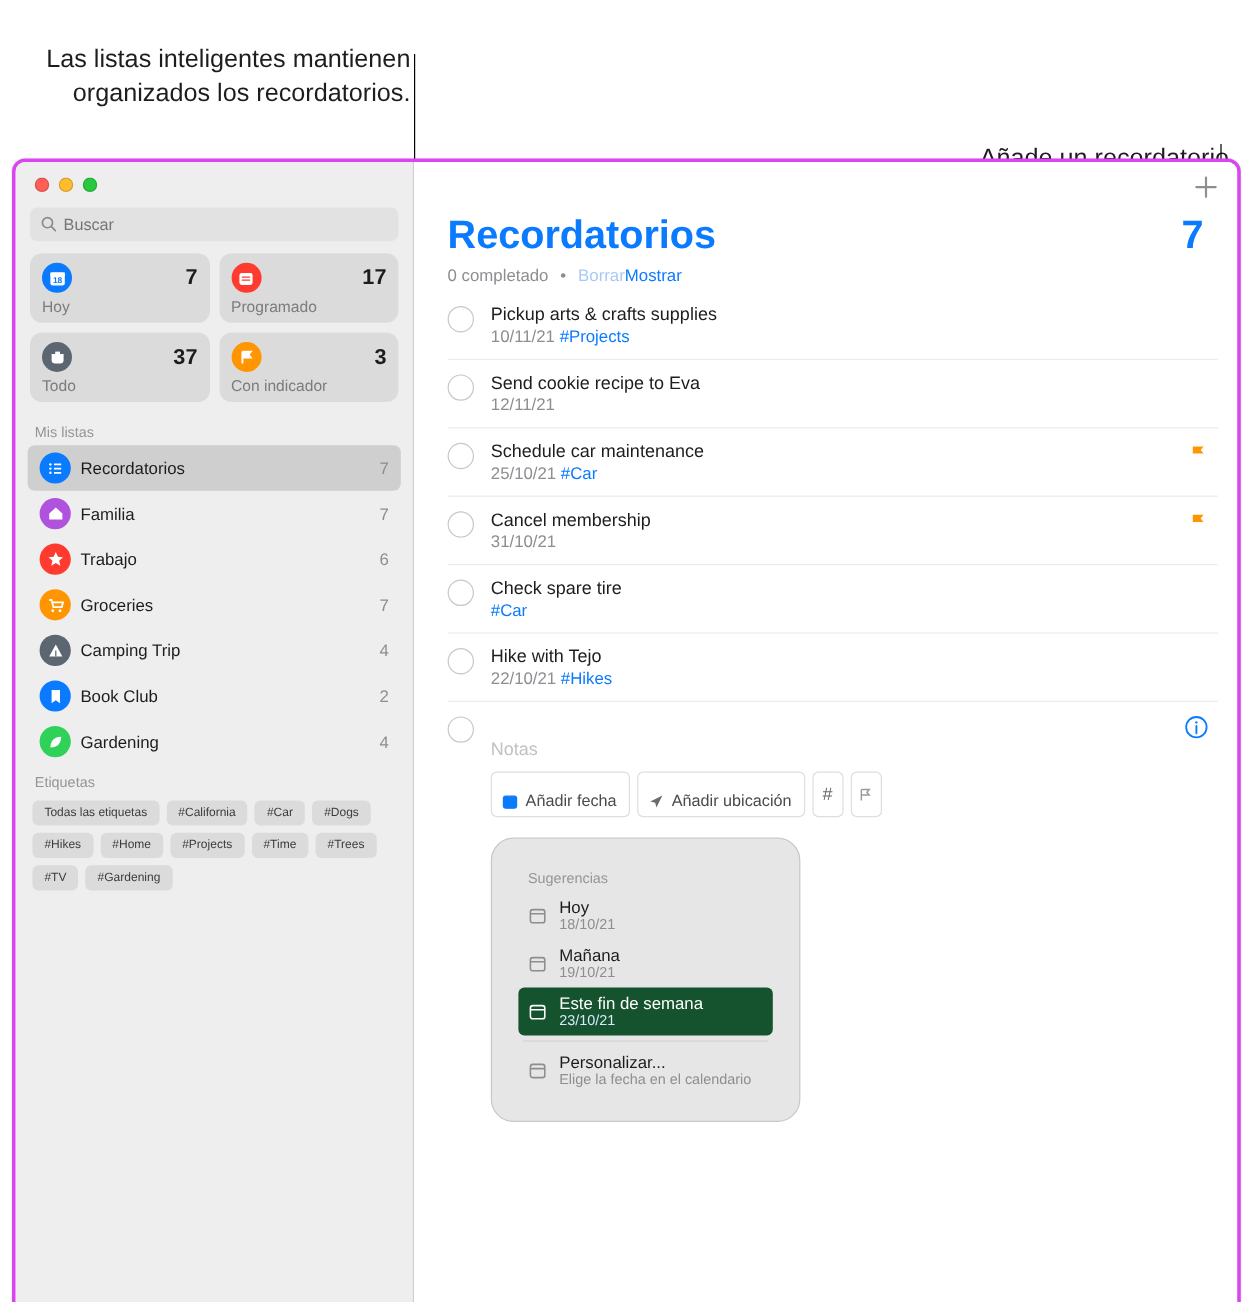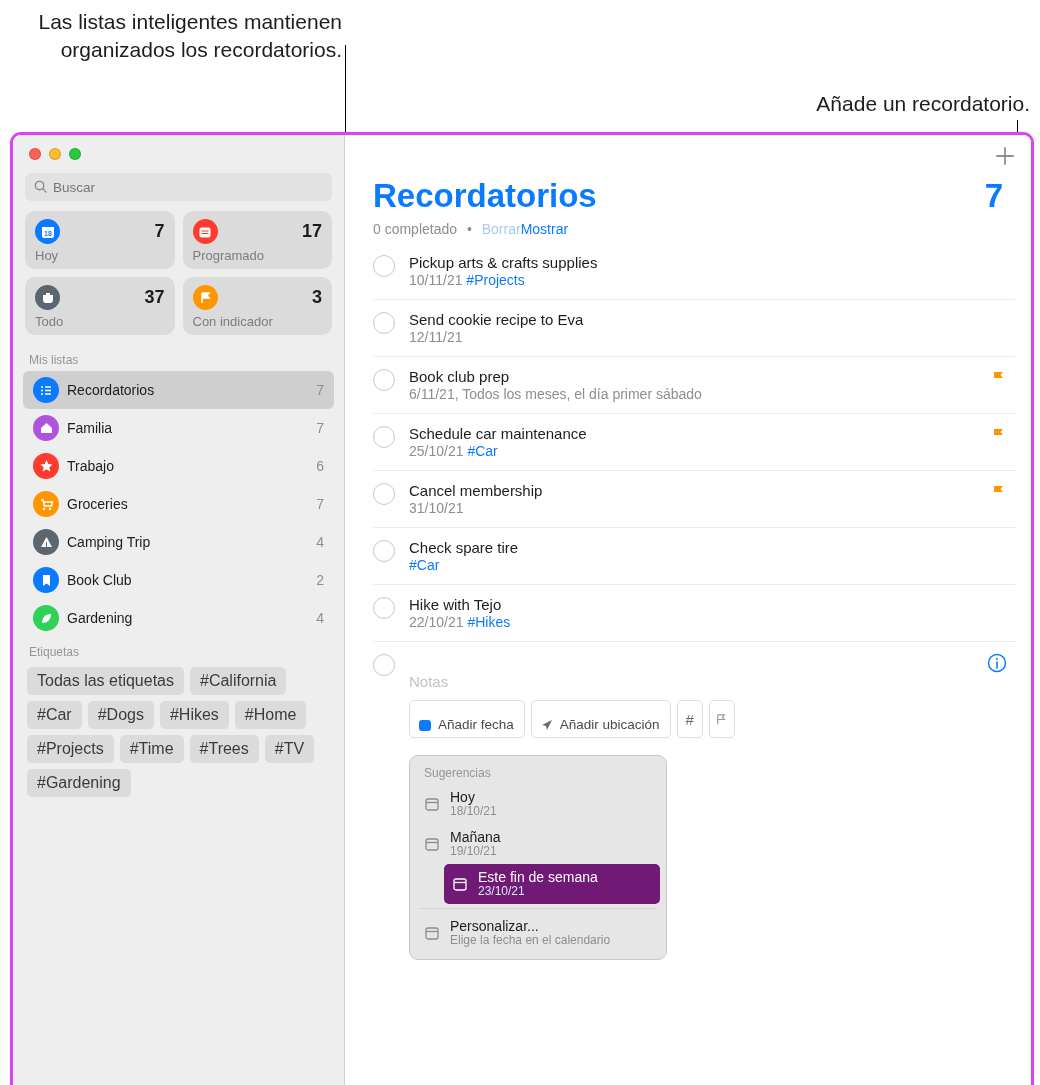--- a/index.html
+++ b/index.html
@@ -7,20 +7,21 @@
   font-family: -apple-system, BlinkMacSystemFont, "Helvetica Neue", Arial, sans-serif;
   background: #fff;
   color: #1d1d1f;
 }
 .wrapper { position: relative; width: 1040px; height: 1085px; }
 .callout {
   position: absolute;
   font-size: 21px;
   color: #1d1d1f;
   line-height: 1.35;
+  margin-top: 28px;
 }
 .callout-left { top: 8px; left: 22px; width: 320px; text-align: right; }
 .callout-right { top: 90px; right: 10px; width: 350px; text-align: right; }
 .callout-line { position: absolute; background: #000; width: 1px; }
 .line-left { left: 345px; top: 45px; height: 240px; }
 .line-right { right: 22px; top: 120px; height: 30px; }
 
 .app-window {
   position: absolute;
   top: 132px;
@@ -85,21 +86,21 @@
 .list-item.selected { background: #d0cfcf; }
 .list-icon { width: 26px; height: 26px; border-radius: 50%; display: flex; align-items: center; justify-content: center; margin-right: 8px; flex-shrink: 0; }
 .list-label { flex: 1; font-size: 14px; color: #1d1d1f; }
 .list-count { font-size: 14px; color: #8d8d92; }
 
 .tags-area { padding: 4px 14px 10px; display: flex; flex-wrap: wrap; gap: 6px; }
 .tag-chip {
   background: #dcdbdb;
   border-radius: 5px;
   padding: 5px 10px;
-  font-size: 16px;
+  font-size: 10px;
   color: #3b3b3e;
   cursor: pointer;
 }
 .add-list {
   margin-top: auto;
   padding: 12px 14px 14px;
   font-size: 14px;
   color: #6b6b6f;
   display: flex;
   align-items: center;
@@ -154,34 +155,34 @@
   cursor: pointer;
 }
 .nr-chip-sq { width: 26px; padding: 5px 0; justify-content: center; }
 .nr-info { color: #0a7aff; font-size: 19px; cursor: pointer; }
 
 .sugg-popover {
   margin-left: 36px;
   width: 258px;
   background: #e7e6e6;
   border: 0.5px solid #c8c8c8;
-  border-radius: 9px;
-  padding: 6px;
+  border-radius: 19px;
+  padding: 22px;
   margin-top: 6px;
 }
 .sugg-hdr { font-size: 12px; color: #95959a; padding: 4px 8px 4px; font-weight: 500; }
 .sugg-item {
   display: flex;
   align-items: center;
   padding: 5px 8px;
   border-radius: 5px;
   cursor: pointer;
   gap: 10px;
 }
-.sugg-item.selected { background: #701a75; color: #fff; margin-left: 28px; }
+.sugg-item.selected { background: #14532d; color: #fff; }
 .sugg-item.selected .sugg-sub { color: #d7e8ff; }
 .sugg-icon { color: #8d8d92; font-size: 16px; flex-shrink: 0; }
 .sugg-item.selected .sugg-icon { color: #fff; }
 .sugg-body { line-height: 1.15; }
 .sugg-title { font-size: 14px; }
 .sugg-sub { font-size: 12px; color: #8d8d92; }
 .sugg-divider { height: 1px; background: #d3d3d6; margin: 4px 4px; }
 
 svg { display: block; }
 </style>
@@ -400,32 +401,20 @@
           <div class="reminder">
             <div class="r-check"></div>
             <div class="r-body">
               <div class="r-title">Send cookie recipe to Eva</div>
               <div class="r-meta">12/11/21</div>
             </div>
           </div>
           <div class="reminder">
             <div class="r-check"></div>
             <div class="r-body">
-              <div class="r-title">Book club prep</div>
-              <div class="r-meta">6/11/21, Todos los meses, el día primer sábado</div>
-            </div>
-            <span class="r-flag">
-              <svg width="16" height="16" viewBox="0 0 16 16">
-                <path d="M3 2 v12 M3 2 h9 l-2.5 3 l2.5 3 h-9" fill="currentColor"></path>
-              </svg>
-            </span>
-          </div>
-          <div class="reminder">
-            <div class="r-check"></div>
-            <div class="r-body">
               <div class="r-title">Schedule car maintenance</div>
               <div class="r-meta">25/10/21 <span class="r-tag">#Car</span></div>
             </div>
             <span class="r-flag">
               <svg width="16" height="16" viewBox="0 0 16 16">
                 <path d="M3 2 v12 M3 2 h9 l-2.5 3 l2.5 3 h-9" fill="currentColor"></path>
               </svg>
             </span>
           </div>
           <div class="reminder">

